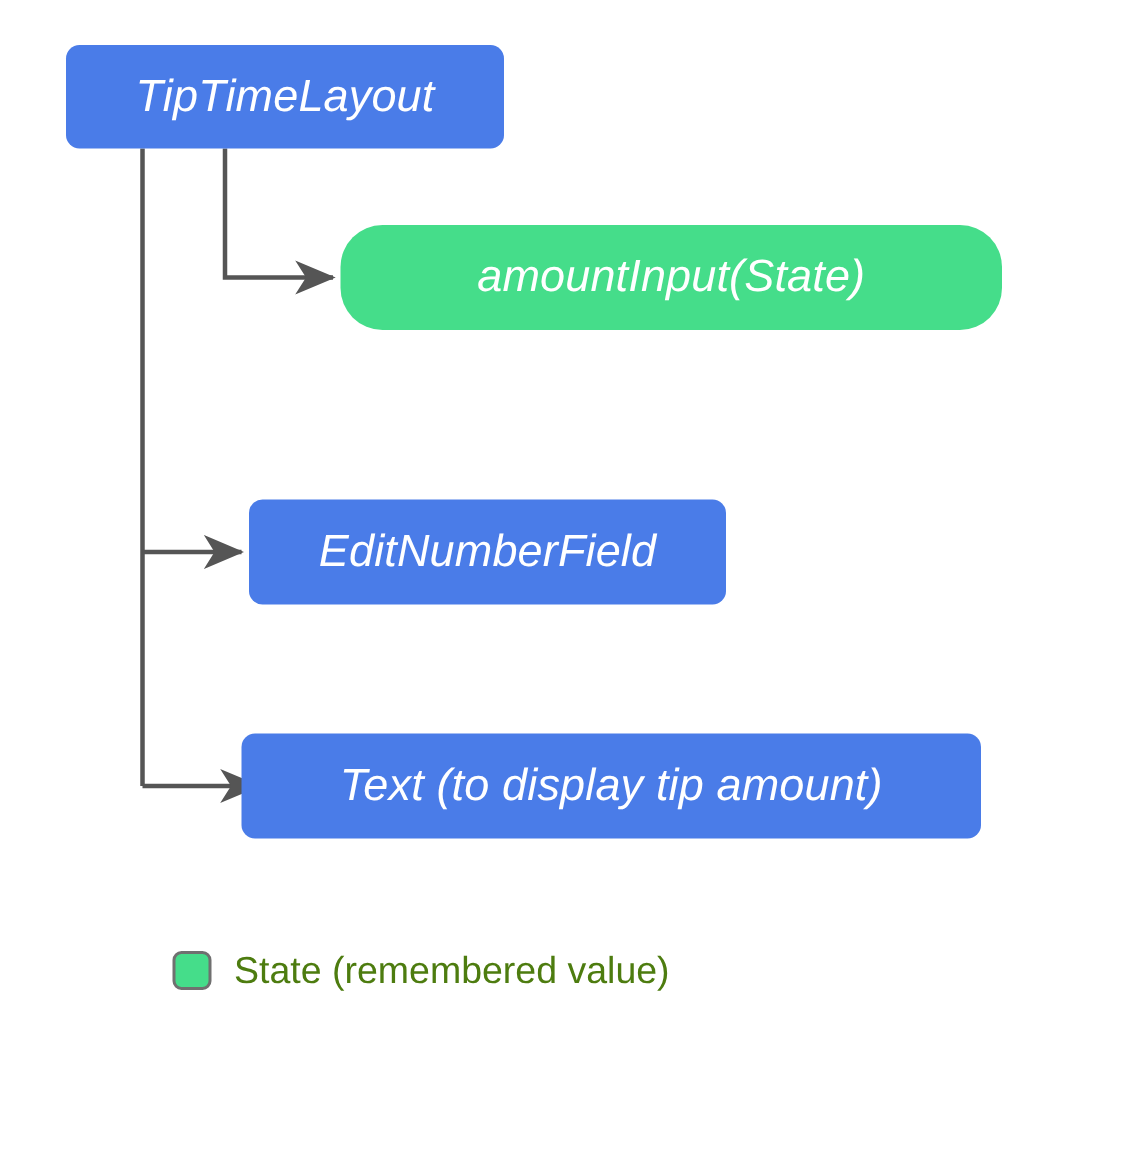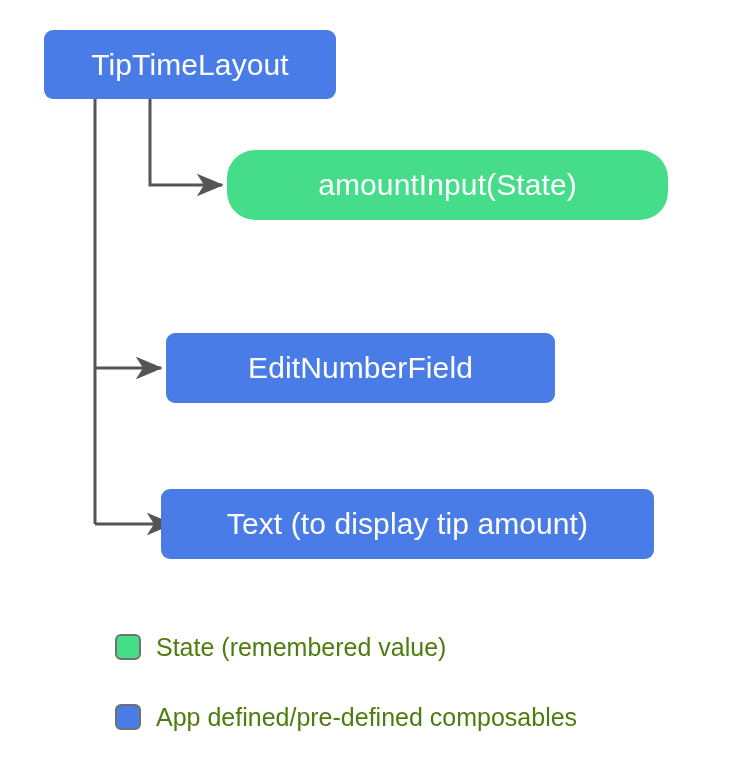--- a/index.html
+++ b/index.html
@@ -34,38 +34,39 @@
     align-items: center;
     justify-content: center;
     border-radius: 9px;
     color: #ffffff;
     font-size: 30px;
     font-weight: 400;
     line-height: 1;
     letter-spacing: 0.1px;
     white-space: nowrap;
     padding: 0 14px;
+    font-style: italic;
   }
   .node-root {
     left: 44px;
     top: 30px;
     width: 292px;
     height: 69px;
   }
   .node-state {
     left: 227px;
     top: 150px;
     width: 441px;
     height: 70px;
     border-radius: 28px;
   }
   .node-editfield {
     left: 166px;
     top: 333px;
-    width: 389px;
+    width: 318px;
     height: 70px;
   }
   .node-text {
     left: 161px;
     top: 489px;
     width: 493px;
     height: 70px;
   }
   .legend {
     position: absolute;
@@ -132,19 +133,15 @@
 
   <div class="node-box node-text" style="background:#4a7ce8;">
     <span>Text (to display tip amount)</span>
   </div>
 
   <div class="legend">
     <div class="legend-row">
       <span class="legend-swatch" style="background:#45dd8a;"></span>
       <span class="legend-label">State (remembered value)</span>
     </div>
-    <div class="legend-row">
-      <span class="legend-swatch" style="background:#4a7ce8;"></span>
-      <span class="legend-label">App defined/pre-defined composables</span>
-    </div>
   </div>
 
 </div>
 
 </body></html>

